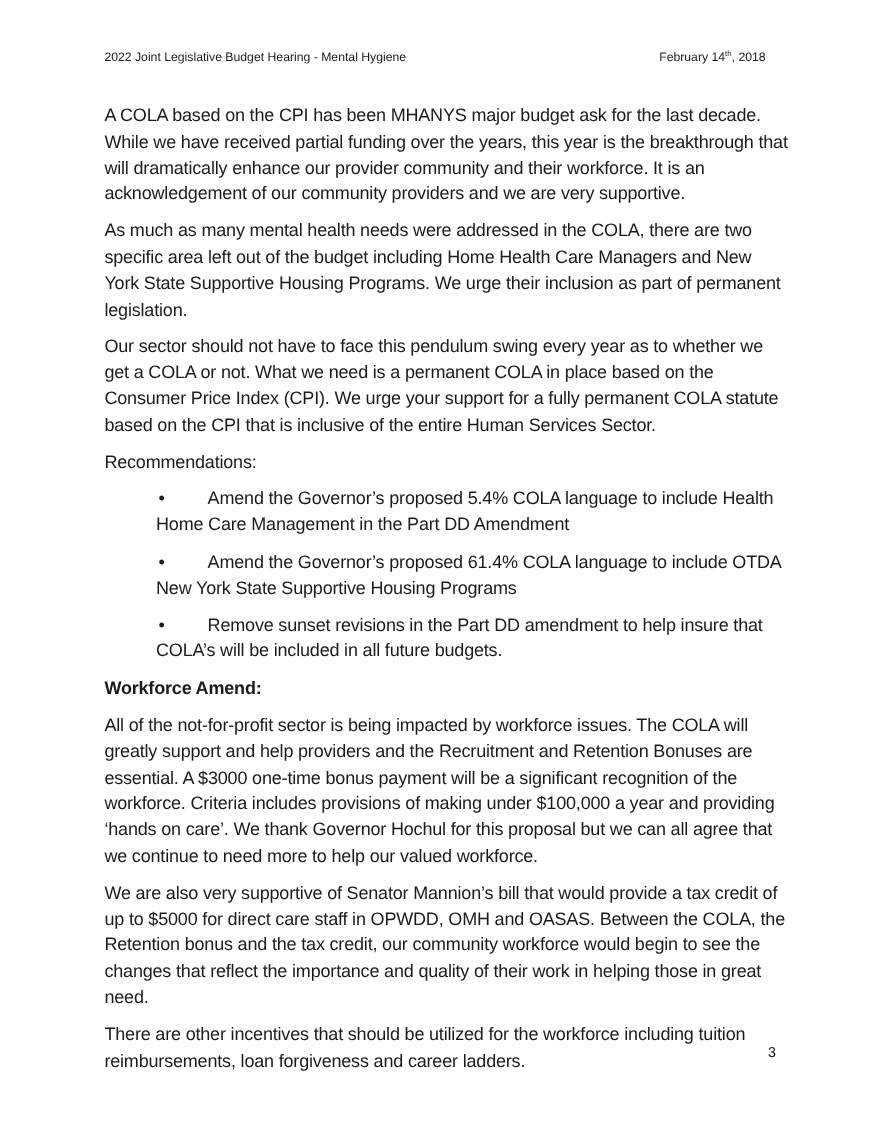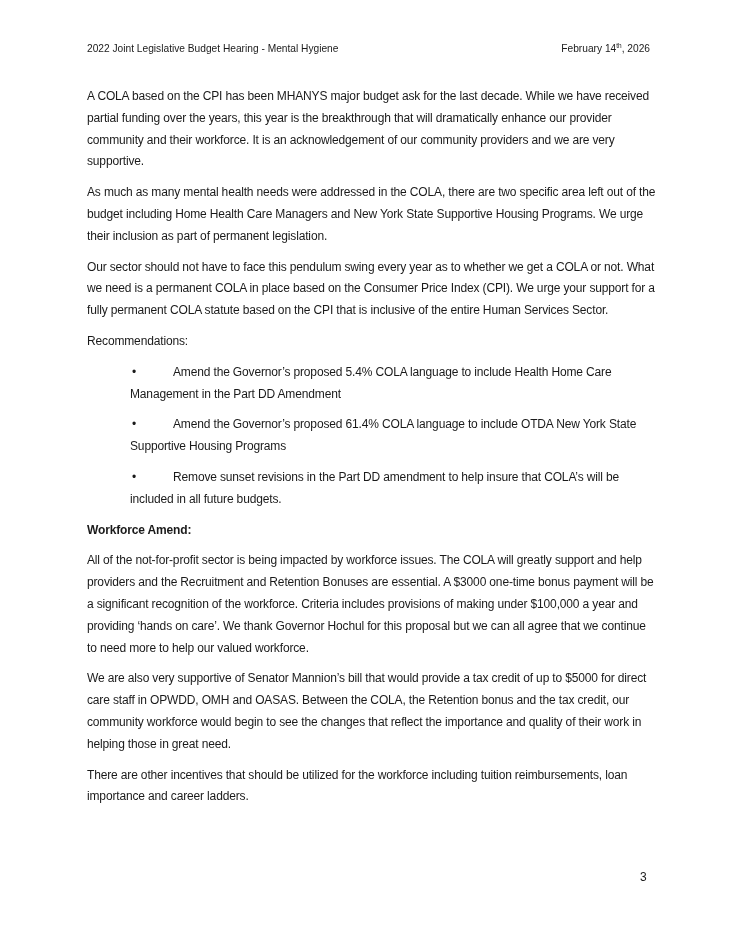--- a/index.html
+++ b/index.html
@@ -1,39 +1,39 @@
 <!DOCTYPE html>
 <html><head>
 <meta charset="utf-8">
 <style>
   html, body { margin: 0; padding: 0; background: #ffffff; }
   body { width: 733px; height: 946px; position: relative; overflow: hidden;
          font-family: "Liberation Sans", "DejaVu Sans", sans-serif; color: #1a1a1a; }
-  .header { position: absolute; top: 43px; left: 87px; right: 83px; height: 16px;
+  .header { position: absolute; top: 43px; left: 87px; right: 95px; height: 16px;
             font-size: 10.2px; }
   .header .left { position: absolute; left: 0; top: 0; }
   .header .right { position: absolute; right: 0; top: 0; }
   .header sup { font-size: 6.5px; vertical-align: 4px; line-height: 0; }
   .content { position: absolute; top: 86px; left: 87px; width: 570px;
-             font-size: 12px; line-height: 21.8px; letter-spacing: -0.15px; }
+             font-size: 15px; line-height: 21.8px; letter-spacing: -0.15px; }
   .content p { margin: 0 0 9px 0; }
   .bullets { margin: 0 0 9px 0; padding: 0; list-style: none; }
   .bullets li { padding-left: 43px; margin: 0 0 9px 0; position: relative; }
   .bullets li .bullet { position: absolute; left: 45px; top: 0; }
   .bullets li .btext { display: inline; }
   .bullets li .indent { display: inline-block; width: 43px; }
   .section-title { font-weight: bold; margin: 0 0 9px 0; }
   .page-number { position: absolute; left: 640px; top: 870px; font-size: 12px; }
 </style>
 </head>
 <body>
 
 <div class="header">
   <span class="left">2022 Joint Legislative Budget Hearing - Mental Hygiene</span>
-  <span class="right"><span>February 14</span><sup>th</sup><span>, 2026</span></span>
+  <span class="right"><span>February 14</span><sup>th</sup><span>, 2018</span></span>
 </div>
 
 <div class="content">
   <p>A COLA based on the CPI has been MHANYS major budget ask for the last decade. While we have received partial funding over the years, this year is the breakthrough that will dramatically enhance our provider community and their workforce. It is an acknowledgement of our community providers and we are very supportive.</p>
   <p>As much as many mental health needs were addressed in the COLA, there are two specific area left out of the budget including Home Health Care Managers and New York State Supportive Housing Programs. We urge their inclusion as part of permanent legislation.</p>
   <p>Our sector should not have to face this pendulum swing every year as to whether we get a COLA or not. What we need is a permanent COLA in place based on the Consumer Price Index (CPI). We urge your support for a fully permanent COLA statute based on the CPI that is inclusive of the entire Human Services Sector.</p>
   <p>Recommendations:</p>
   <ul class="bullets">
     <li>
       <span class="bullet">•</span><span class="indent"></span><span class="btext">Amend the Governor’s proposed 5.4% COLA language to include Health Home Care Management in the Part DD Amendment</span>
@@ -41,16 +41,16 @@
     <li>
       <span class="bullet">•</span><span class="indent"></span><span class="btext">Amend the Governor’s proposed 61.4% COLA language to include OTDA New York State Supportive Housing Programs</span>
     </li>
     <li>
       <span class="bullet">•</span><span class="indent"></span><span class="btext">Remove sunset revisions in the Part DD amendment to help insure that COLA’s will be included in all future budgets.</span>
     </li>
   </ul>
   <p class="section-title">Workforce Amend:</p>
   <p>All of the not-for-profit sector is being impacted by workforce issues. The COLA will greatly support and help providers and the Recruitment and Retention Bonuses are essential. A $3000 one-time bonus payment will be a significant recognition of the workforce. Criteria includes provisions of making under $100,000 a year and providing ‘hands on care’. We thank Governor Hochul for this proposal but we can all agree that we continue to need more to help our valued workforce.</p>
   <p>We are also very supportive of Senator Mannion’s bill that would provide a tax credit of up to $5000 for direct care staff in OPWDD, OMH and OASAS. Between the COLA, the Retention bonus and the tax credit, our community workforce would begin to see the changes that reflect the importance and quality of their work in helping those in great need.</p>
-  <p>There are other incentives that should be utilized for the workforce including tuition reimbursements, loan importance and career ladders.</p>
+  <p>There are other incentives that should be utilized for the workforce including tuition reimbursements, loan forgiveness and career ladders.</p>
 </div>
 
 <div class="page-number">3</div>
 
 </body></html>

